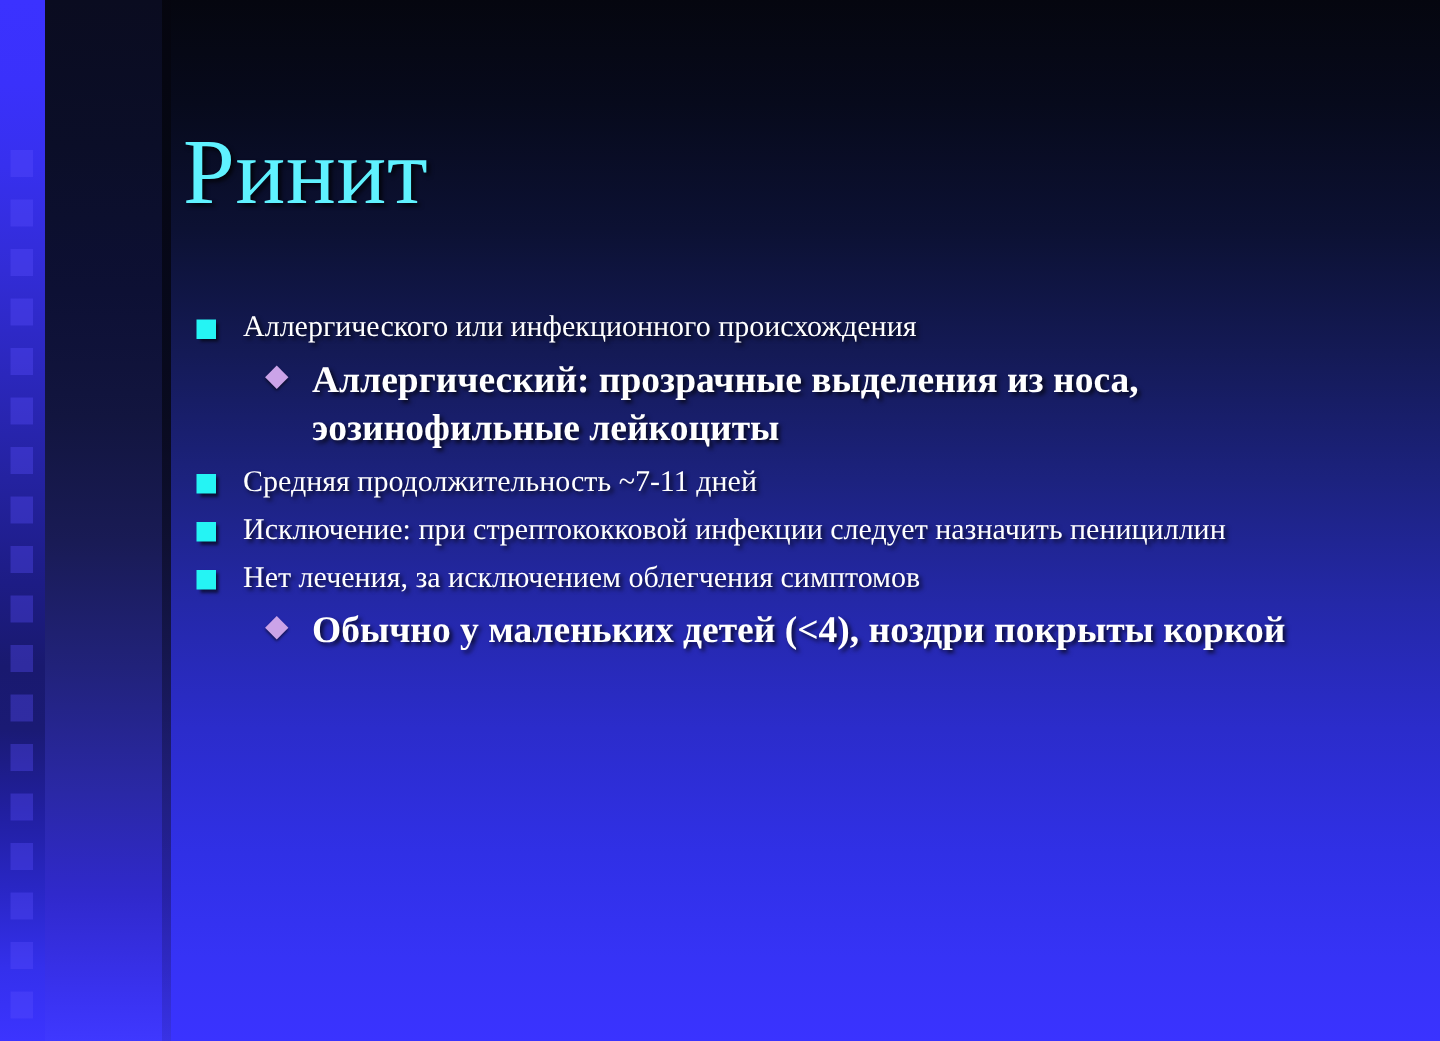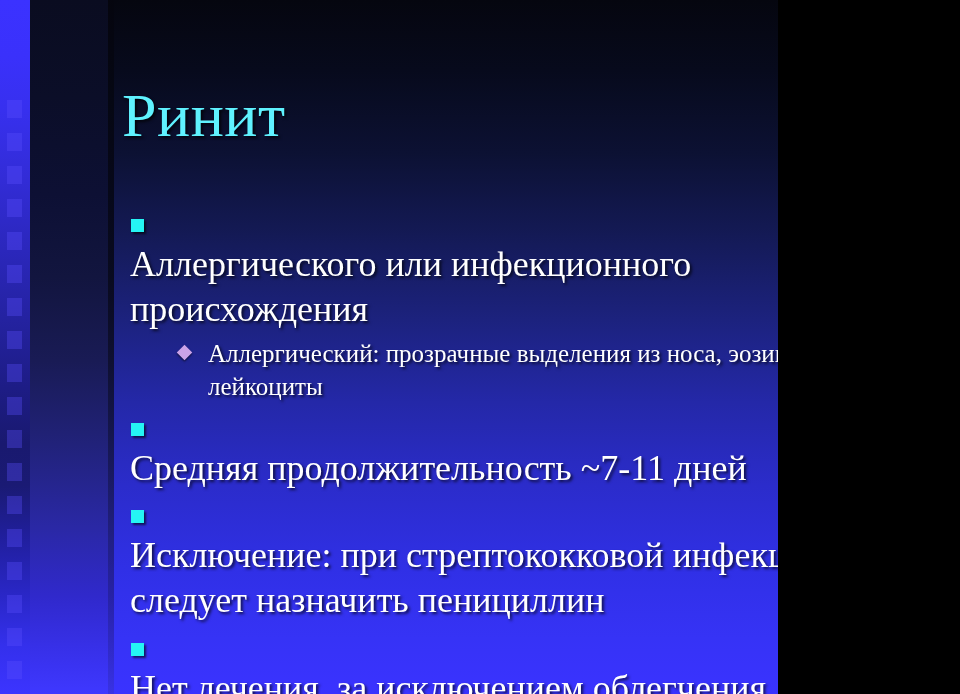--- a/index.html
+++ b/index.html
@@ -2,21 +2,21 @@
 <html><head>
 <meta charset="utf-8">
 <style>
   html, body {
     margin: 0;
     padding: 0;
     background: #000;
   }
   #slide {
     position: relative;
-    width: 778px;
+    width: 960px;
     height: 694px;
     overflow: hidden;
     font-family: "Liberation Serif", "DejaVu Serif", serif;
     
     background: linear-gradient(to bottom,
         #05060f 0%,
         #070a1c 10%,
         #0c1133 22%,
         #141a56 34%,
         #1c227e 46%,
@@ -113,31 +113,31 @@
     top: 206px;
     width: 812px;
   }
   .row {
     display: flex;
     align-items: flex-start;
     color: #ffffff;
     text-shadow: 2px 2px 3px rgba(0,0,0,0.70);
   }
   .lvl1 {
-    font-size: 36px;
+    font-size: 20px;
     line-height: 1.24;
     margin-bottom: 7px;
     padding-left: 12px;
-    flex-direction: column;
   }
   .lvl2 {
     font-size: 25px;
     line-height: 1.29;
     margin-bottom: 7px;
     padding-left: 58px;
+    font-weight: bold;
   }
   .marker {
     flex: 0 0 auto;
     position: relative;
     width: 32px;
     height: 1em;
   }
   .bullet-square {
     position: absolute;
     left: 1px;
@@ -215,15 +215,21 @@
           <span class="bullet-square"></span>
         </span>
         <span class="txt">Исключение:  при стрептококковой инфекции следует назначить пенициллин</span>
       </div>
       <div class="row lvl1">
         <span class="marker">
           <span class="bullet-square"></span>
         </span>
         <span class="txt">Нет лечения, за исключением облегчения симптомов</span>
       </div>
+      <div class="row lvl2">
+        <span class="marker">
+          <span class="bullet-diamond"></span>
+        </span>
+        <span class="txt">Обычно у маленьких детей (&lt;4), ноздри покрыты коркой</span>
+      </div>
     </div>
 
 </div>
 
 </body></html>

